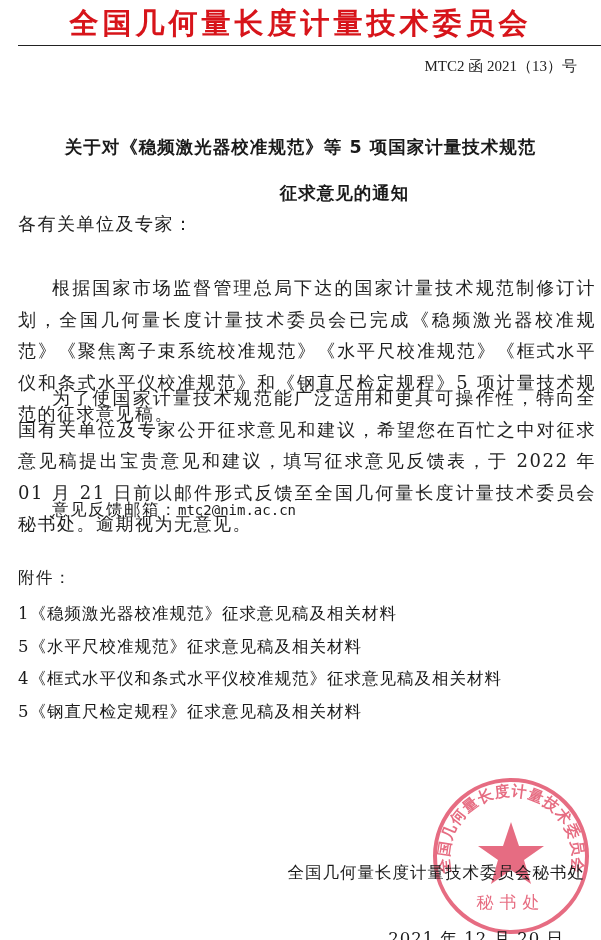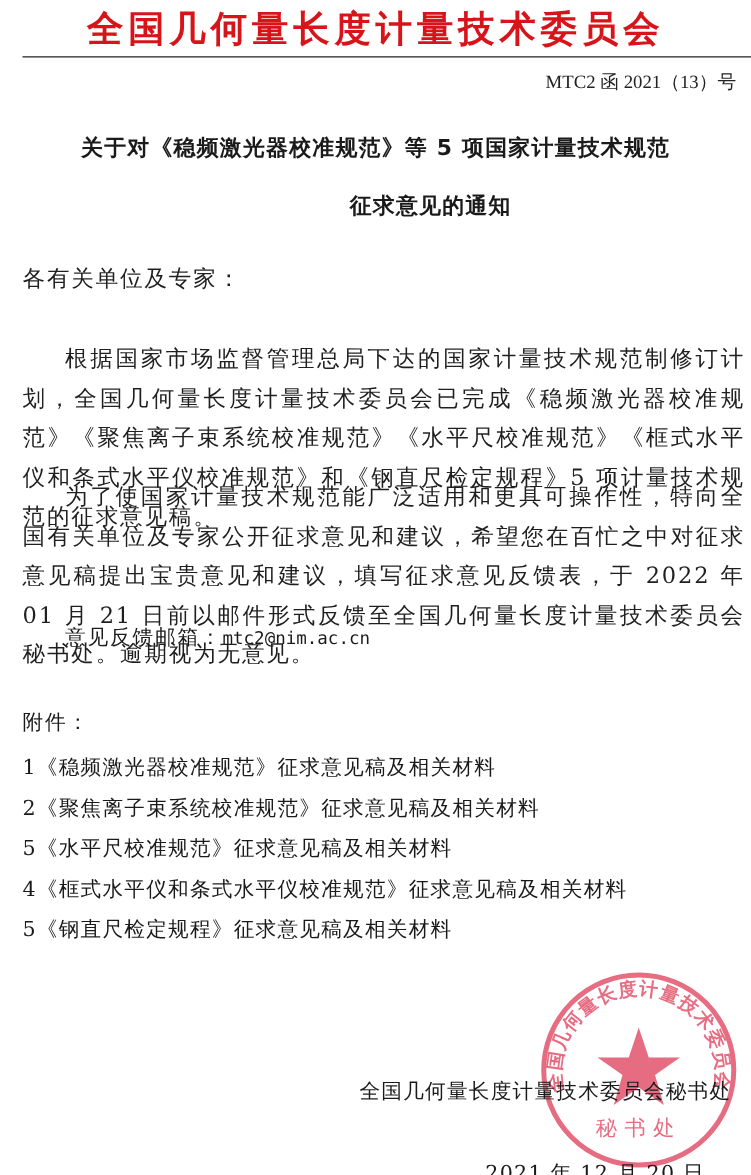--- a/index.html
+++ b/index.html
@@ -12,27 +12,27 @@
     position: absolute; left: 0; top: 6px; width: 601px; text-align: center;
     font-family: "DejaVu Sans", "Liberation Sans", sans-serif;
     font-weight: bold; color: #d7141a; font-size: 29px; letter-spacing: 4px;
     line-height: 34px;
   }
   .header-rule {
     position: absolute; left: 18px; top: 45px; width: 583px; height: 0;
     border-top: 1.5px solid #222;
   }
   .doc-number {
-    position: absolute; right: 12px; top: 56px; font-size: 15px; line-height: 20px;
+    position: absolute; right: 24px; top: 56px; font-size: 15px; line-height: 20px;
     font-family: "Liberation Serif", "DejaVu Serif", serif; color: #222; margin-left: 19px;
   }
   .title {
     position: absolute; left: 0; width: 601px; text-align: center;
     font-family: "DejaVu Sans", "Liberation Sans", sans-serif; font-weight: bold;
-    font-size: 17.5px; line-height: 24px; color: #1a1a1a; letter-spacing: 1px;
+    font-size: 17.5px; line-height: 24px; color: #1a1a1a; letter-spacing: 1px; margin-top: 28px;
   }
   .title.l1 { top: 107px; }
   .title.l2 { top: 153px; padding-left: 44px; }
   .body-text {
     position: absolute; left: 18px; width: 578px;
     font-size: 18px; line-height: 31.5px; letter-spacing: 1.5px;
     text-align: justify; color: #1f1f1f;
   }
   .salutation { top: 208px; }
   .para1 { top: 240px; text-indent: 34px; margin-top: 32px; }
@@ -63,21 +63,20 @@
 <div class="body-text para1">根据国家市场监督管理总局下达的国家计量技术规范制修订计划，全国几何量长度计量技术委员会已完成《稳频激光器校准规范》《聚焦离子束系统校准规范》《水平尺校准规范》《框式水平仪和条式水平仪校准规范》和《钢直尺检定规程》5 项计量技术规范的征求意见稿。</div>
 <div class="body-text para2">为了使国家计量技术规范能广泛适用和更具可操作性，特向全国有关单位及专家公开征求意见和建议，希望您在百忙之中对征求意见稿提出宝贵意见和建议，填写征求意见反馈表，于 2022 年 01 月 21 日前以邮件形式反馈至全国几何量长度计量技术委员会秘书处。逾期视为无意见。</div>
 
 <div class="email-line">
   <span>意见反馈邮箱：</span><span class="email-value">mtc2@nim.ac.cn</span>
 </div>
 
 <div class="attach-label">附件：</div>
 <ul class="attach-list">
   <li>1《稳频激光器校准规范》征求意见稿及相关材料</li>
-  <li>2《聚焦离子束系统校准规范》征求意见稿及相关材料</li>
   <li>5《水平尺校准规范》征求意见稿及相关材料</li>
   <li>4《框式水平仪和条式水平仪校准规范》征求意见稿及相关材料</li>
   <li>5《钢直尺检定规程》征求意见稿及相关材料</li>
 </ul>
 
 <svg class="stamp" viewBox="0 0 160 160">
   <defs>
     <path id="ringPath" d="M 22 104 A 62 62 0 1 1 138 104"></path>
   </defs>
   <circle cx="80" cy="80" r="76" fill="none" stroke="#e0445f" stroke-width="4"></circle>

